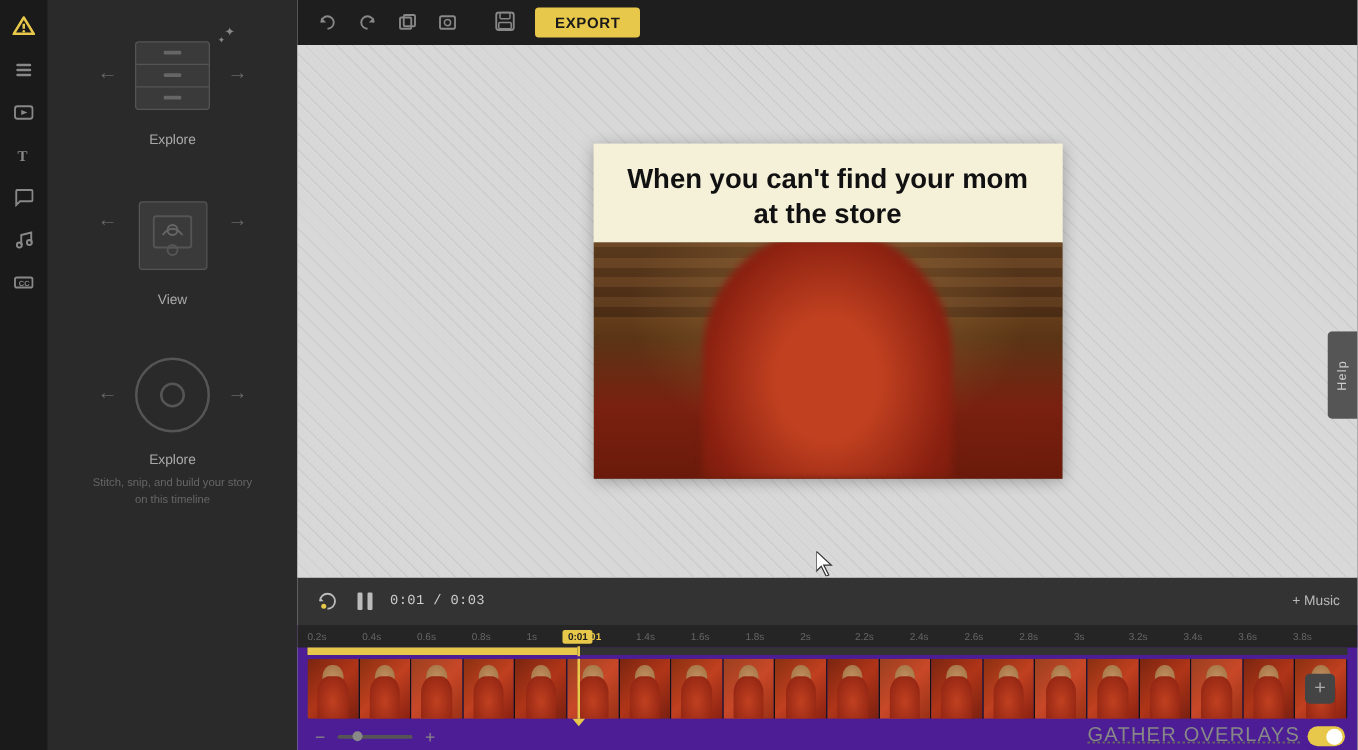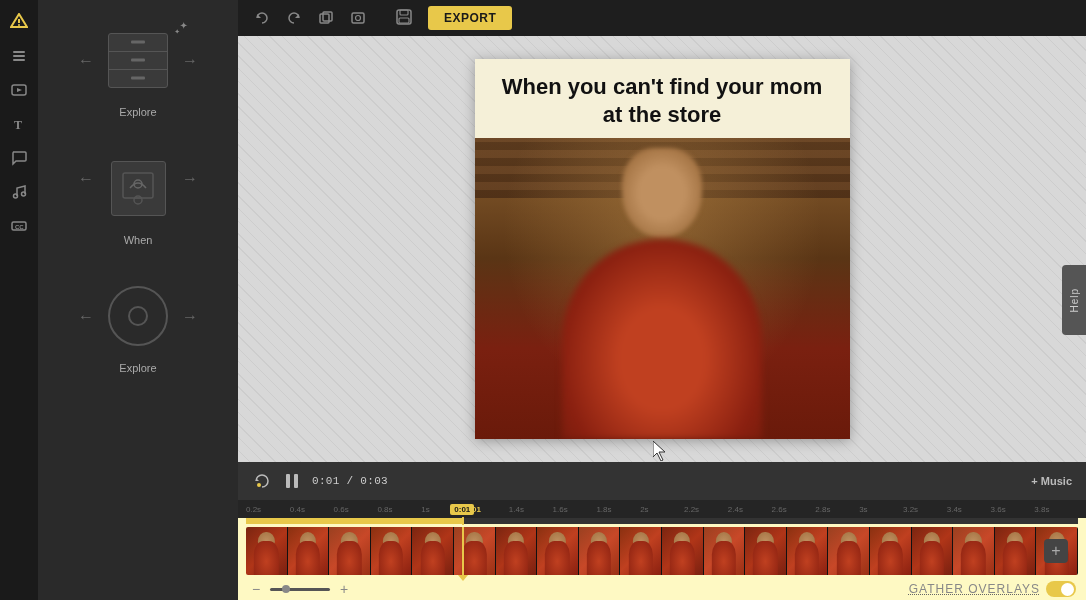--- a/index.html
+++ b/index.html
@@ -202,21 +202,21 @@
         45deg,
         transparent,
         transparent 8px,
         rgba(180,180,180,0.3) 8px,
         rgba(180,180,180,0.3) 9px
       );
     }
 
     #video-frame {
       width: 375px;
-      height: 380px;
+      height: 268px;
       background: #f5f0d8;
       position: relative;
       display: flex;
       flex-direction: column;
       box-shadow: 0 2px 12px rgba(0,0,0,0.3);
       z-index: 1;
     }
     #meme-text {
       padding: 14px 20px 10px;
       text-align: center;
@@ -305,21 +305,21 @@
     .music-btn {
       margin-left: auto;
       color: #bbb;
       font-size: 11px;
       cursor: pointer;
     }
 
     
     #timeline-container {
       height: 100px;
-      background: #fef9c3;
+      background: #4c1d95;
       flex-shrink: 0;
       display: flex;
       flex-direction: column;
     }
     #timeline-ruler {
       height: 18px;
       background: #252525;
       display: flex;
       align-items: center;
       padding: 0 8px;
@@ -456,21 +456,21 @@
       display: flex;
       align-items: center;
       justify-content: center;
       color: #aaa;
       font-size: 16px;
       cursor: pointer;
     }
     .gather-overlays {
       margin-left: auto;
       color: #888;
-      font-size: 12px;
+      font-size: 16px;
       display: flex;
       align-items: center;
       gap: 6px;
     }
     
     .toggle {
       width: 30px;
       height: 16px;
       background: #e8c84a;
       border-radius: 8px;
@@ -595,32 +595,33 @@
         <svg width="36" height="36" viewBox="0 0 36 36">
           <rect x="3" y="3" width="30" height="25" rx="2" fill="none" stroke="#555" stroke-width="1.5"></rect>
           <circle cx="18" cy="30" r="4" fill="none" stroke="#555" stroke-width="1.5"></circle>
           <line x1="14" y1="28" x2="22" y2="28" stroke="#555" stroke-width="1.5"></line>
           <path d="M10,18 Q18,8 26,18" fill="none" stroke="#666" stroke-width="1.5"></path>
           <circle cx="18" cy="14" r="4" fill="none" stroke="#666" stroke-width="1.5"></circle>
         </svg>
       </div>
       <div class="arrow-hint" style="right:0; top:20px;">→</div>
     </div>
-    <div class="tool-label">When</div>
+    <div class="tool-label">View</div>
   </div>
 
   <div class="tool-item">
     <div class="tool-illustration">
       <div class="arrow-hint" style="left:0; top:30px;">←</div>
       <div class="reel-circle">
         <div class="reel-inner"></div>
       </div>
       <div class="arrow-hint" style="right:0; top:30px;">→</div>
     </div>
     <div class="tool-label">Explore</div>
+    <div class="tool-desc">Stitch, snip, and build your story on this timeline</div>
   </div>
 </div>
 
 <div id="main">
 
   <div id="topbar">
     <div class="topbar-btn">
       <svg width="14" height="14" viewBox="0 0 14 14">
         <path d="M2,7 A5,5 0 1,1 7,12" fill="none" stroke="#888" stroke-width="1.5"></path>
         <polygon points="2,3 2,7 6,7" fill="#888"></polygon>
@@ -689,21 +690,21 @@
       <svg width="14" height="16" viewBox="0 0 14 16">
         <rect x="1" y="1" width="4" height="14" rx="1" fill="#bbb"></rect>
         <rect x="9" y="1" width="4" height="14" rx="1" fill="#bbb"></rect>
       </svg>
     </div>
     <div class="time-display">
       <span>0:01</span>
       <span> / </span>
       <span>0:03</span>
     </div>
-    <div class="music-btn" style="margin-left:auto;font-weight:bold;">+ Music</div>
+    <div class="music-btn" style="margin-left:auto;">+ Music</div>
   </div>
 
   <div id="timeline-container">
 
     <div id="timeline-ruler">
       <div class="ruler-marks">
         <span class="ruler-mark">0.2s</span>
         <span class="ruler-mark">0.4s</span>
         <span class="ruler-mark">0.6s</span>
         <span class="ruler-mark">0.8s</span>

